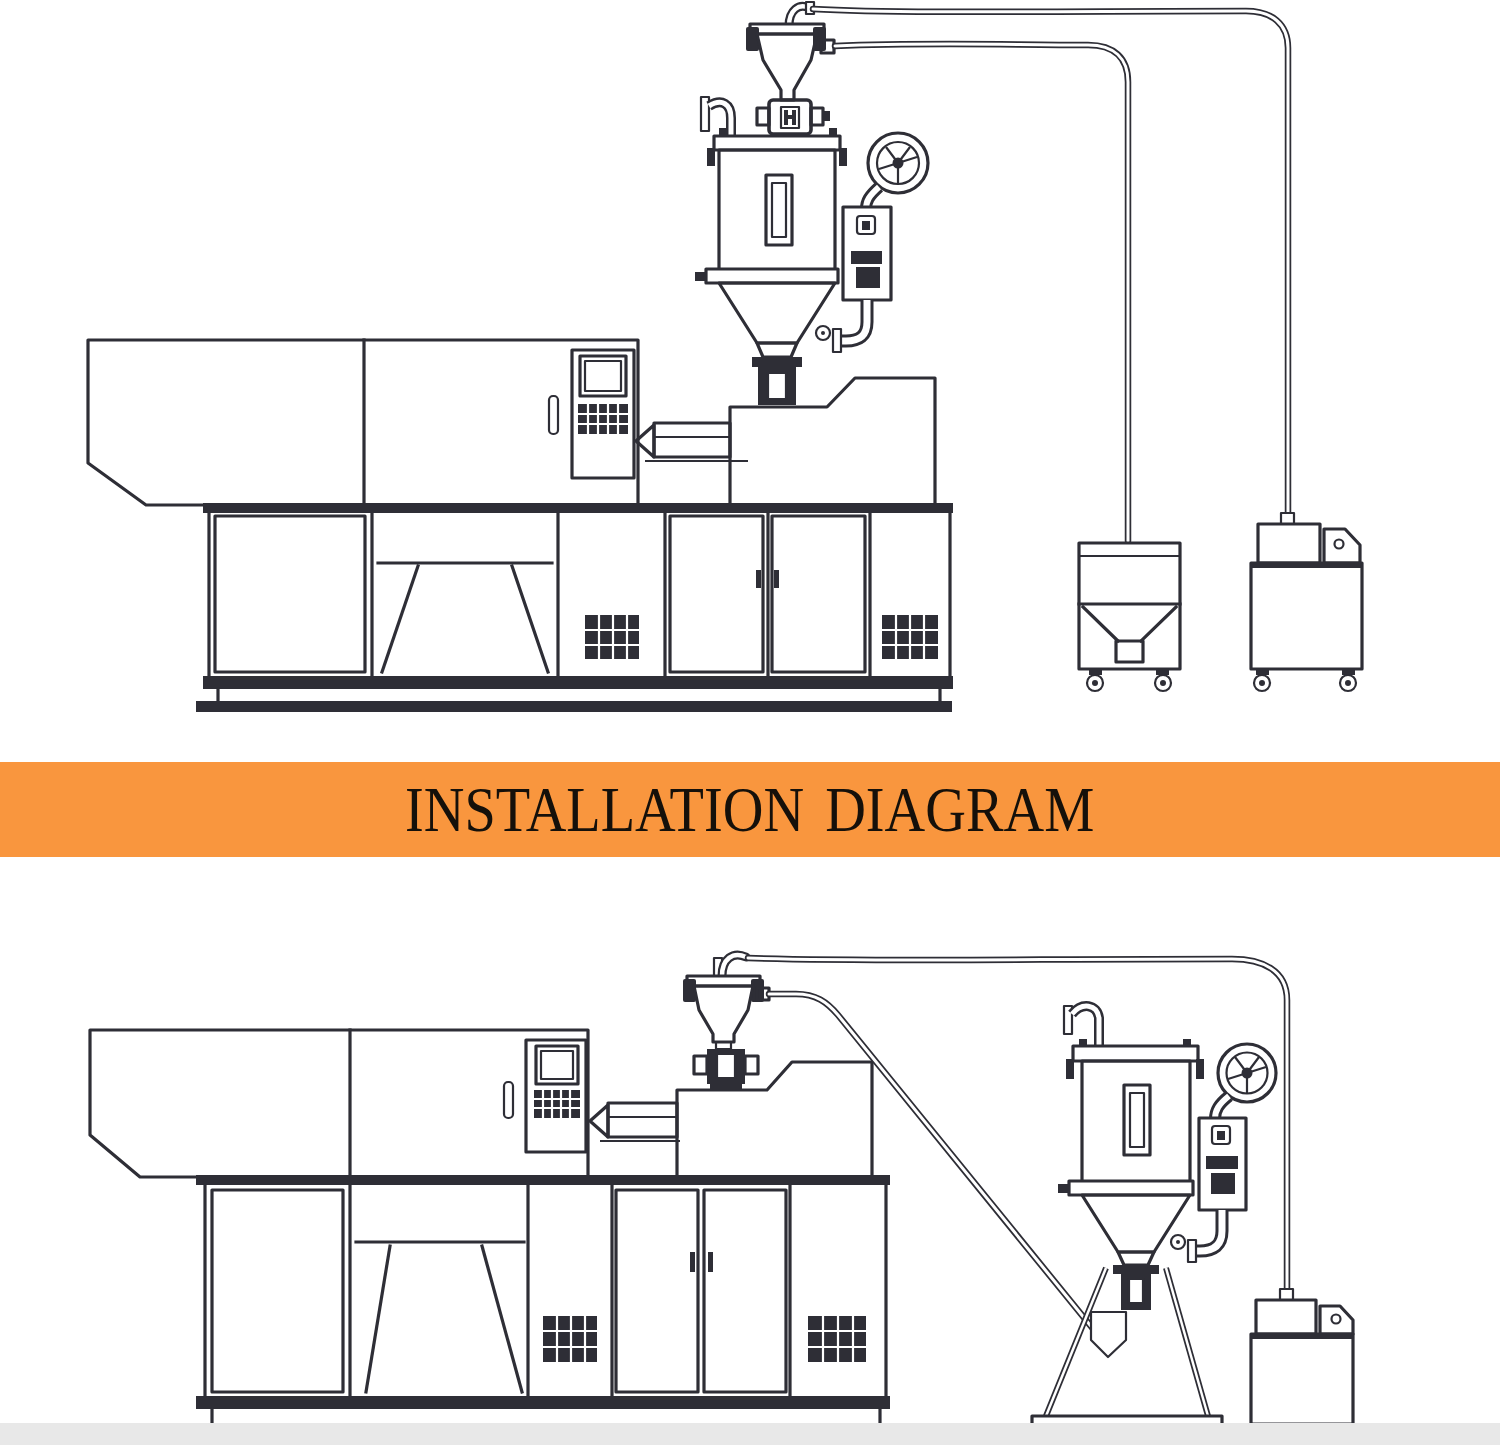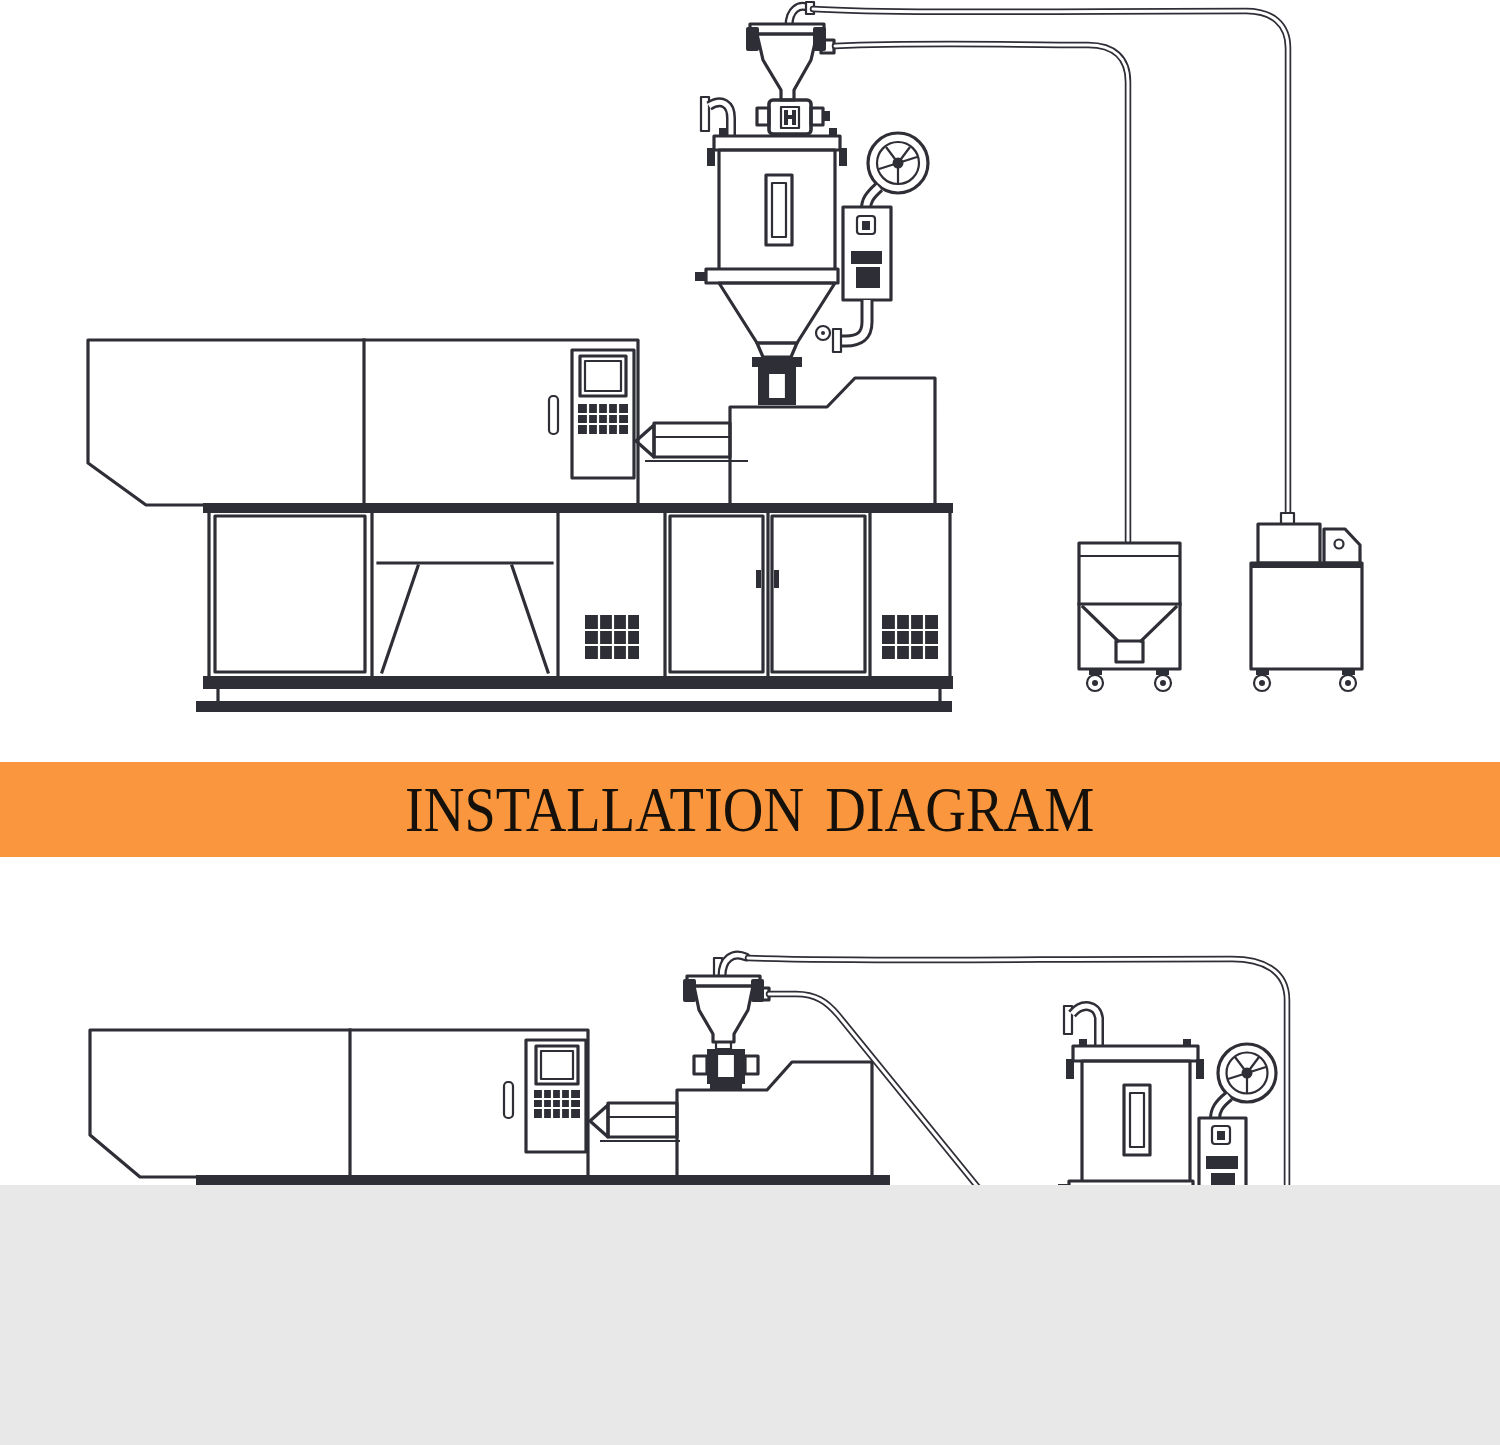--- a/index.html
+++ b/index.html
@@ -2,21 +2,21 @@
 <html style="--line: #2e2e36; --banner-bg: #f9963e; --banner-text: #15100a; --page-bg: #ffffff;"><head>
 <meta charset="utf-8">
 <style>
   :root{
     --line:#2e2e36;
     --banner-bg:#f9963e;
     --banner-text:#15100a;
     --page-bg:#ffffff;
   }
   html,body{margin:0;padding:0;background:#e8e8e8;}
-  .page{position:relative;width:1500px;height:1185px;background:var(--page-bg);overflow:hidden;
+  .page{position:relative;width:1500px;height:1423px;background:var(--page-bg);overflow:hidden;
         font-family:"Liberation Serif",serif;}
   .diagram-svg{position:absolute;left:0;}
   #svg-top{top:0;}
   #svg-bottom{top:880px;}
   .banner{position:absolute;left:0;top:762px;width:1500px;height:95px;background:var(--banner-bg);
           display:flex;align-items:center;justify-content:center;}
   .banner-text{color:var(--banner-text);font-size:64px;font-weight:500;letter-spacing:0px;
                word-spacing:8px;transform:scaleX(.88);transform-origin:50% 50%;white-space:nowrap;
                font-family:"Liberation Serif",serif;}
   

